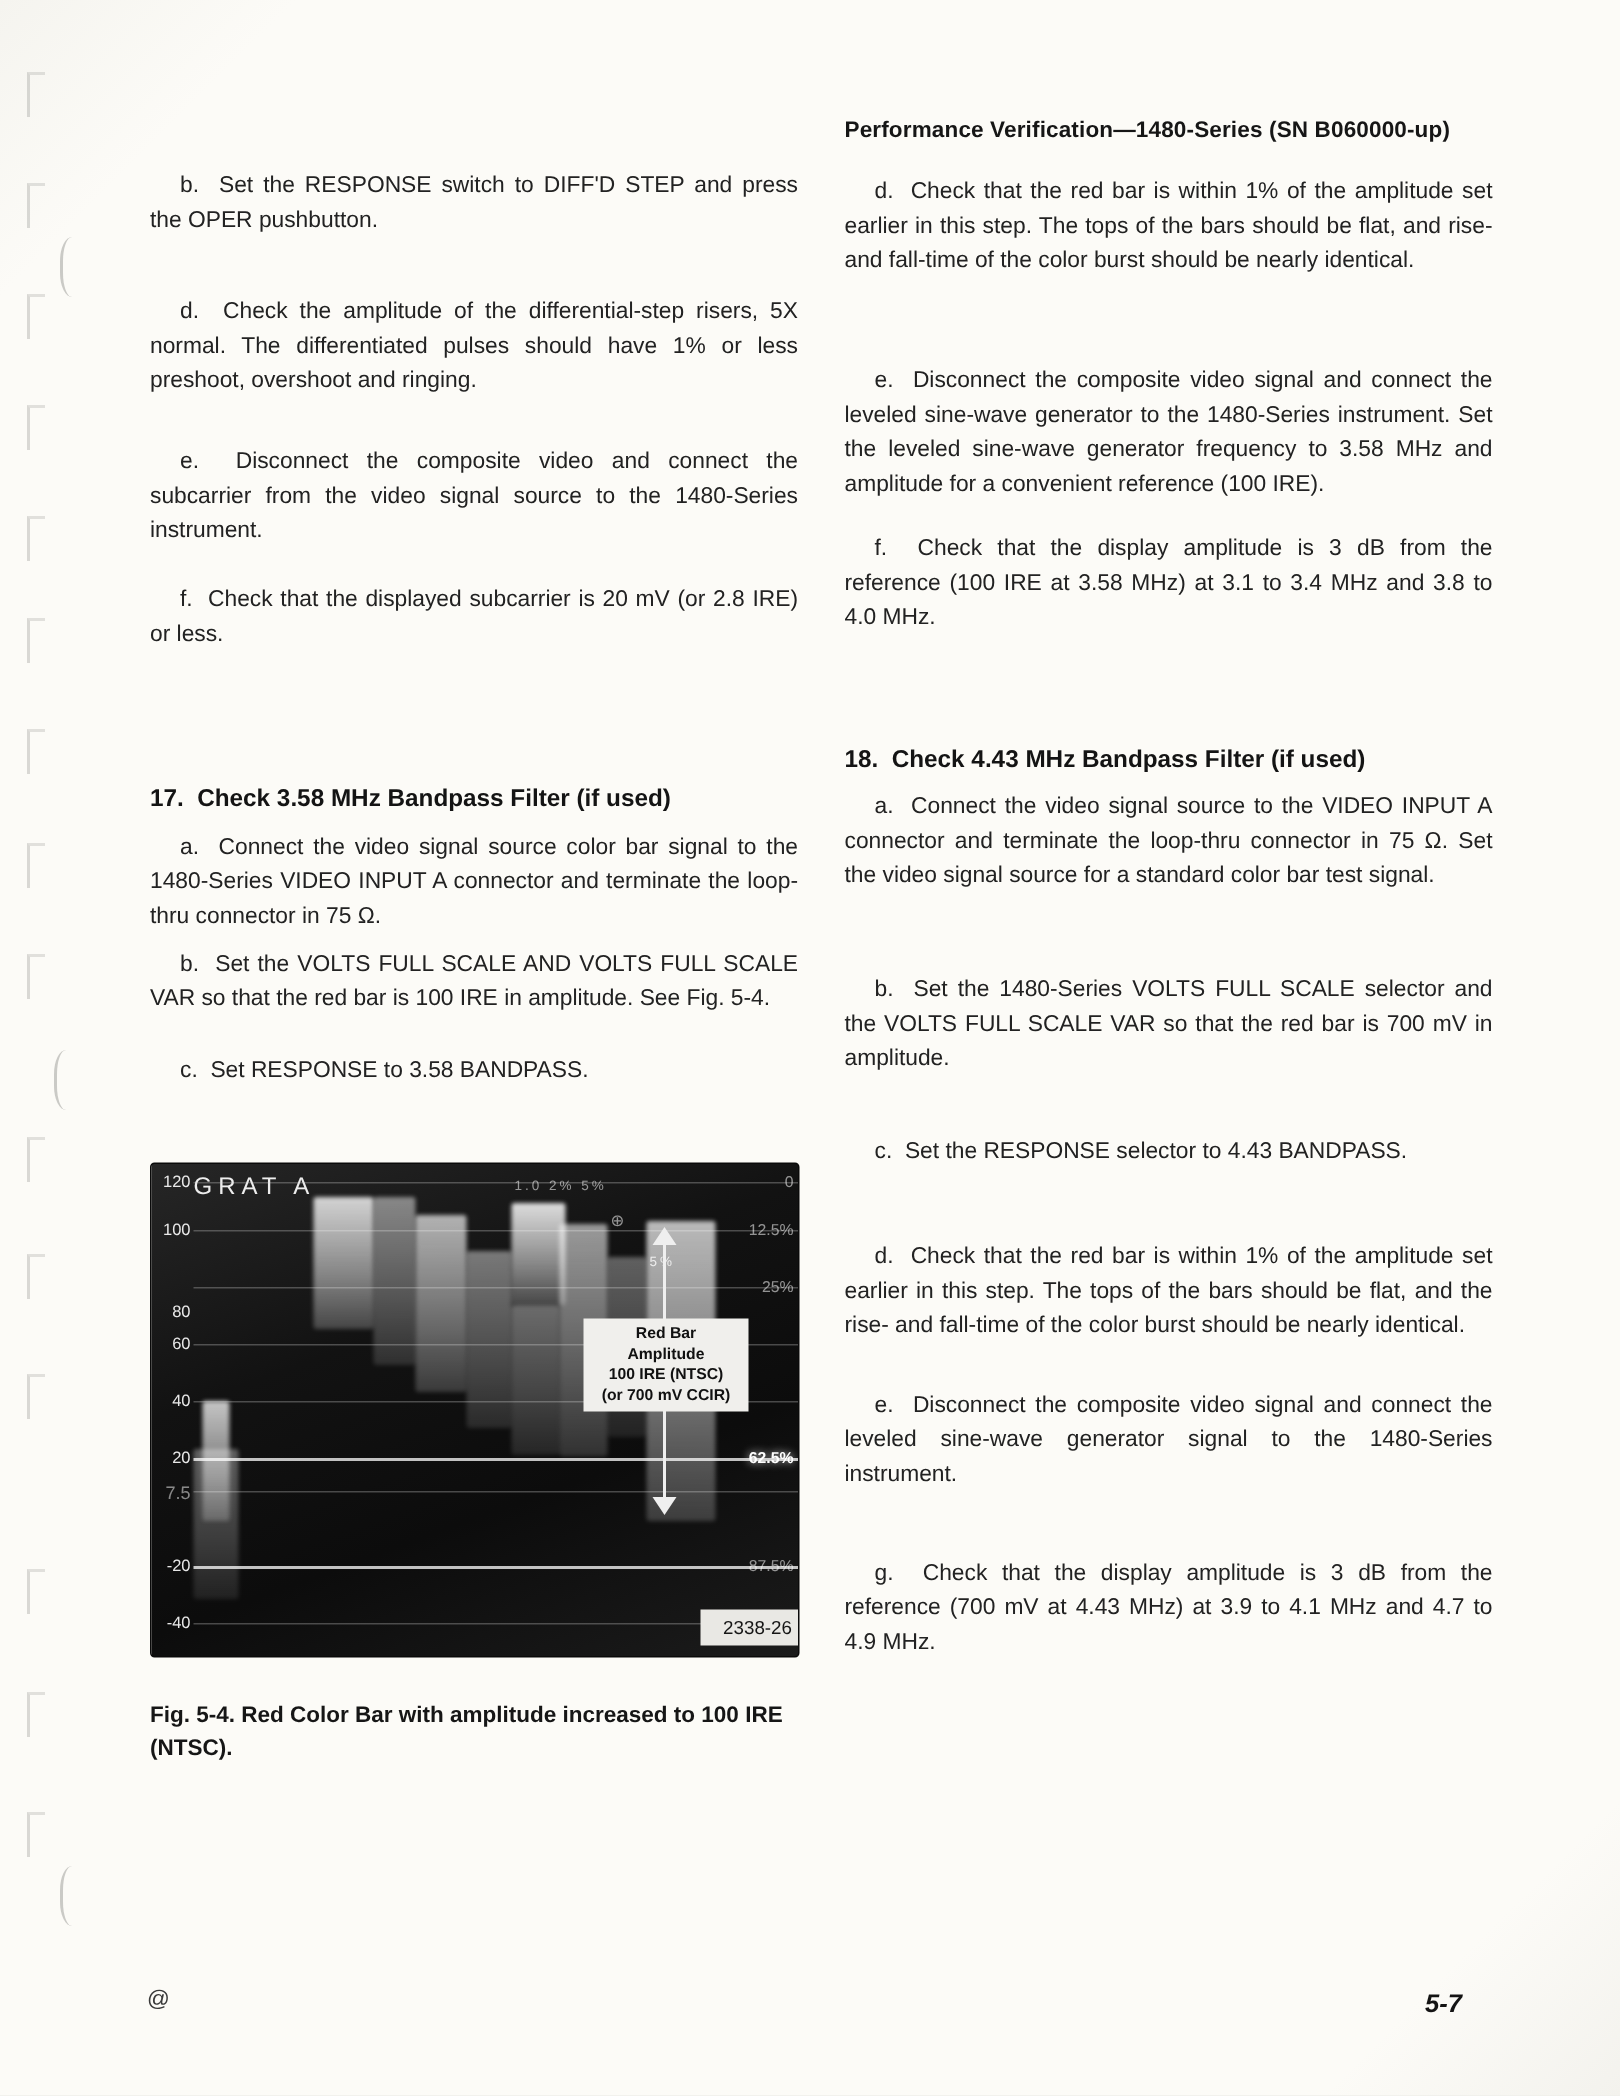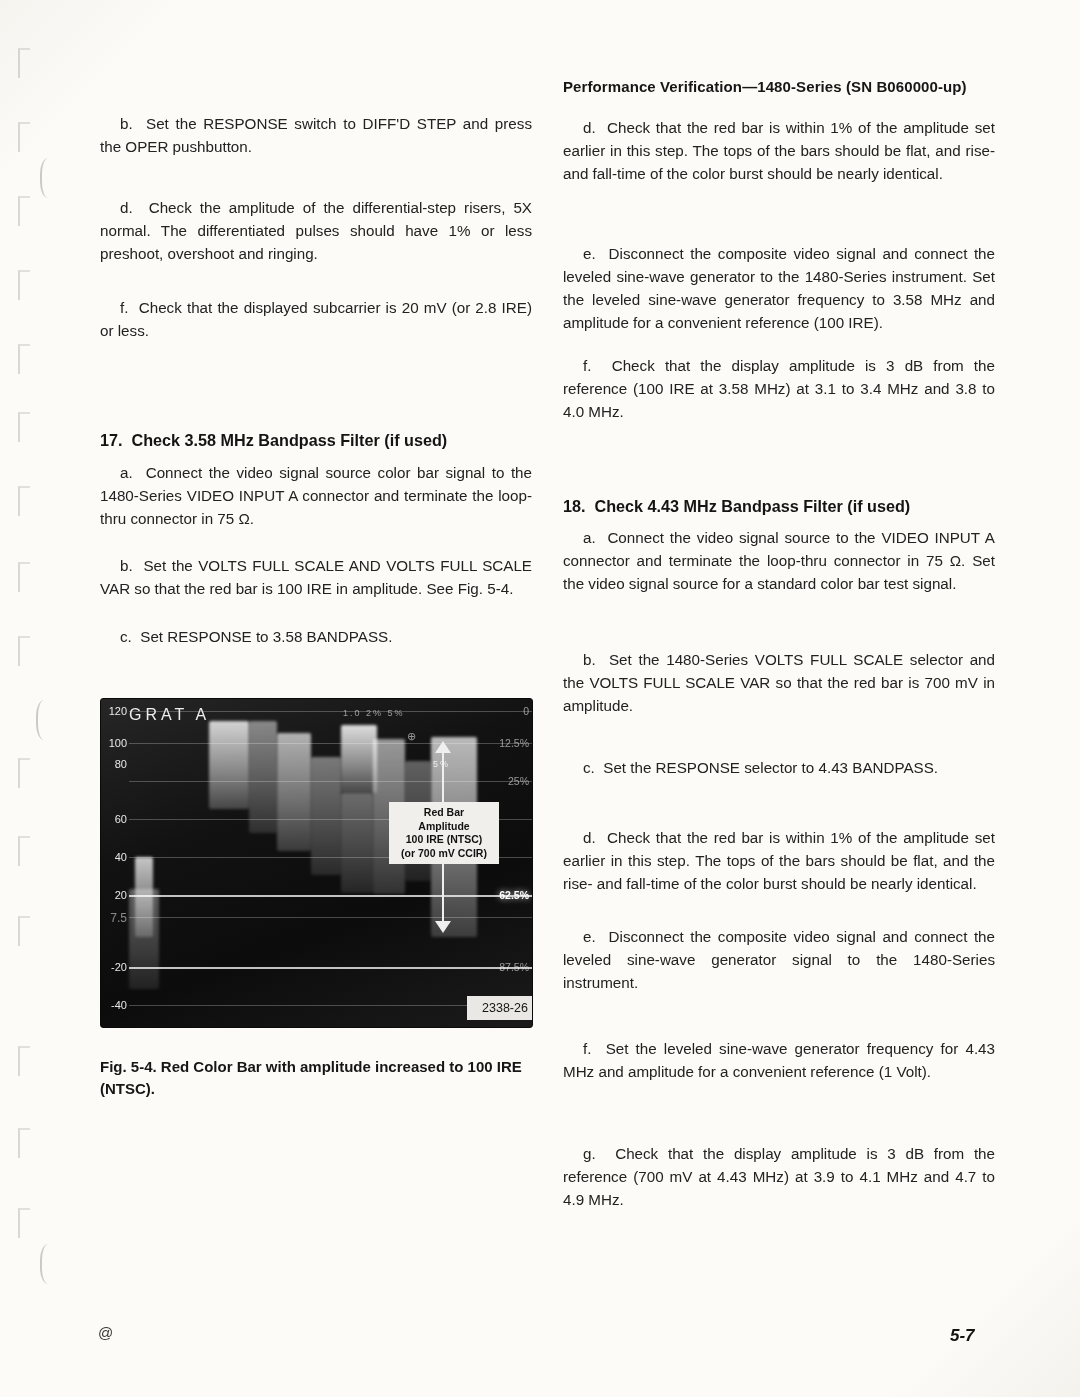--- a/index.html
+++ b/index.html
@@ -176,43 +176,44 @@
   <div class="scan-mark" style="top:1208px"></div>
   <div class="scan-curve" style="left:40px; top:158px"></div>
   <div class="scan-curve" style="left:36px; top:700px"></div>
   <div class="scan-curve" style="left:40px; top:1244px"></div>
 
   <div class="header-line">Performance Verification—1480-Series (SN B060000-up)</div>
 
   <div class="col col-left">
     <p class="step" style="margin-bottom:38px">b.&nbsp;&nbsp;Set the RESPONSE switch to DIFF'D STEP and press the OPER pushbutton.</p>
     <p class="step" style="margin-bottom:31px">d.&nbsp;&nbsp;Check the amplitude of the differential-step risers, 5X normal. The differentiated pulses should have 1% or less preshoot, overshoot and ringing.</p>
+    <p class="step" style="margin-bottom:23px">e.&nbsp;&nbsp;Disconnect the composite video and connect the subcarrier from the video signal source to the 1480-Series instrument.</p>
     <p class="step" style="margin-bottom:86px">f.&nbsp;&nbsp;Check that the displayed subcarrier is 20 mV (or 2.8 IRE) or less.</p>
 
     <h2 class="sect" style="margin-bottom:8px">17.&nbsp;&nbsp;Check 3.58 MHz Bandpass Filter (if used)</h2>
-    <p class="step" style="margin-bottom:24px">a.&nbsp;&nbsp;Connect the video signal source color bar signal to the 1480-Series VIDEO INPUT A connector and terminate the loop-thru connector in 75 Ω.</p>
+    <p class="step" style="margin-bottom:9px">a.&nbsp;&nbsp;Connect the video signal source color bar signal to the 1480-Series VIDEO INPUT A connector and terminate the loop-thru connector in 75 Ω.</p>
     <p class="step" style="margin-bottom:25px">b.&nbsp;&nbsp;Set the VOLTS FULL SCALE AND VOLTS FULL SCALE VAR so that the red bar is 100 IRE in amplitude. See Fig. 5-4.</p>
     <p class="step" style="margin-bottom:0">c.&nbsp;&nbsp;Set RESPONSE to 3.58 BANDPASS.</p>
 
     <div class="scope">
       <span class="grat-label">GRAT A</span>
 
       <div class="gline" style="top:12px"></div>
       <div class="gline" style="top:44px"></div>
       <div class="gline" style="top:82px"></div>
       <div class="gline" style="top:120px"></div>
       <div class="gline" style="top:158px"></div>
       <div class="gline bright" style="top:196px"></div>
       <div class="gline" style="top:218px"></div>
       <div class="gline bright" style="top:268px"></div>
       <div class="gline" style="top:306px"></div>
 
       <span class="llabel" style="top:5px">120</span>
       <span class="llabel" style="top:37px">100</span>
-      <span class="llabel" style="top:58px">80</span>
+      <span class="llabel" style="top:92px">80</span>
       <span class="llabel" style="top:113px">60</span>
       <span class="llabel" style="top:151px">40</span>
       <span class="llabel" style="top:189px">20</span>
       <span class="llabel dim" style="top:212px">7.5</span>
       <span class="llabel" style="top:261px">-20</span>
       <span class="llabel" style="top:299px">-40</span>
 
       <span class="rlabel" style="top:5px">0</span>
       <span class="rlabel" style="top:37px">12.5%</span>
       <span class="rlabel" style="top:75px">25%</span>
@@ -255,20 +256,19 @@
     <p class="step" style="margin-bottom:57px">d.&nbsp;&nbsp;Check that the red bar is within 1% of the amplitude set earlier in this step. The tops of the bars should be flat, and rise- and fall-time of the color burst should be nearly identical.</p>
     <p class="step" style="margin-bottom:20px">e.&nbsp;&nbsp;Disconnect the composite video signal and connect the leveled sine-wave generator to the 1480-Series instrument. Set the leveled sine-wave generator frequency to 3.58 MHz and amplitude for a convenient reference (100 IRE).</p>
     <p class="step" style="margin-bottom:71px">f.&nbsp;&nbsp;Check that the display amplitude is 3 dB from the reference (100 IRE at 3.58 MHz) at 3.1 to 3.4 MHz and 3.8 to 4.0 MHz.</p>
 
     <h2 class="sect" style="margin-bottom:7px">18.&nbsp;&nbsp;Check 4.43 MHz Bandpass Filter (if used)</h2>
     <p class="step" style="margin-bottom:53px">a.&nbsp;&nbsp;Connect the video signal source to the VIDEO INPUT A connector and terminate the loop-thru connector in 75 Ω. Set the video signal source for a standard color bar test signal.</p>
     <p class="step" style="margin-bottom:39px">b.&nbsp;&nbsp;Set the 1480-Series VOLTS FULL SCALE selector and the VOLTS FULL SCALE VAR so that the red bar is 700 mV in amplitude.</p>
     <p class="step" style="margin-bottom:47px">c.&nbsp;&nbsp;Set the RESPONSE selector to 4.43 BANDPASS.</p>
     <p class="step" style="margin-bottom:30px">d.&nbsp;&nbsp;Check that the red bar is within 1% of the amplitude set earlier in this step. The tops of the bars should be flat, and the rise- and fall-time of the color burst should be nearly identical.</p>
     <p class="step" style="margin-bottom:43px">e.&nbsp;&nbsp;Disconnect the composite video signal and connect the leveled sine-wave generator signal to the 1480-Series instrument.</p>
-    <p class="step" style="margin-bottom:59px">f.&nbsp;&nbsp;Set the leveled sine-wave generator frequency for 4.43 MHz and amplitude for a convenient reference (1 Volt).</p>
     <p class="step" style="margin-bottom:0">g.&nbsp;&nbsp;Check that the display amplitude is 3 dB from the reference (700 mV at 4.43 MHz) at 3.9 to 4.1 MHz and 4.7 to 4.9 MHz.</p>
   </div>
 
   <div class="at-mark">@</div>
   <div class="page-number">5-7</div>
 
 </div>
 
 </body></html>

